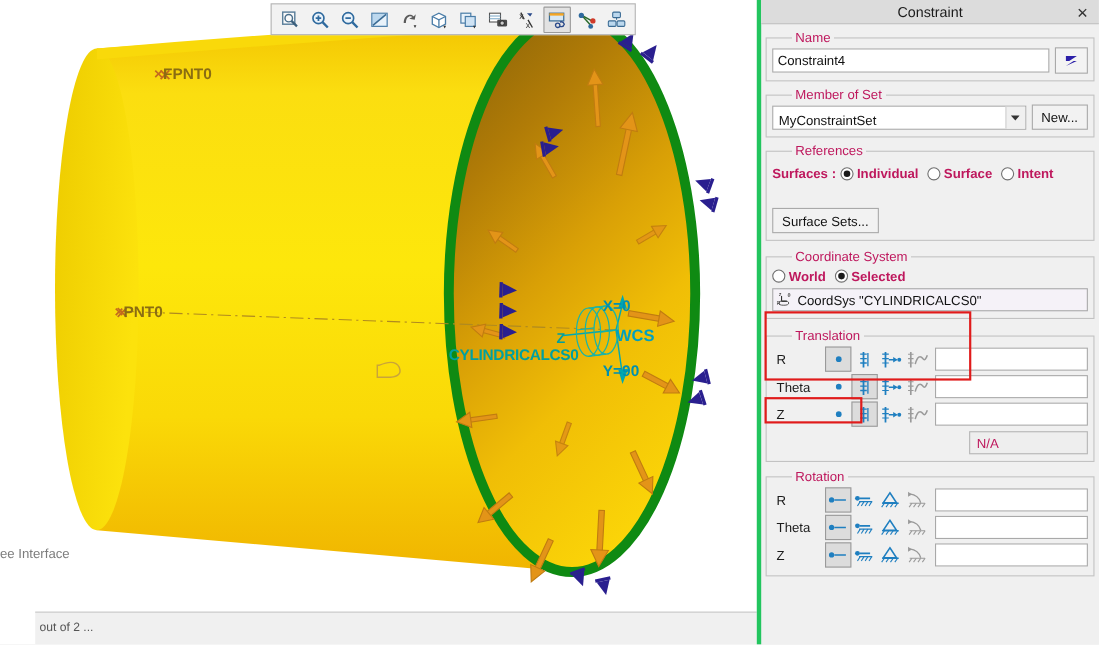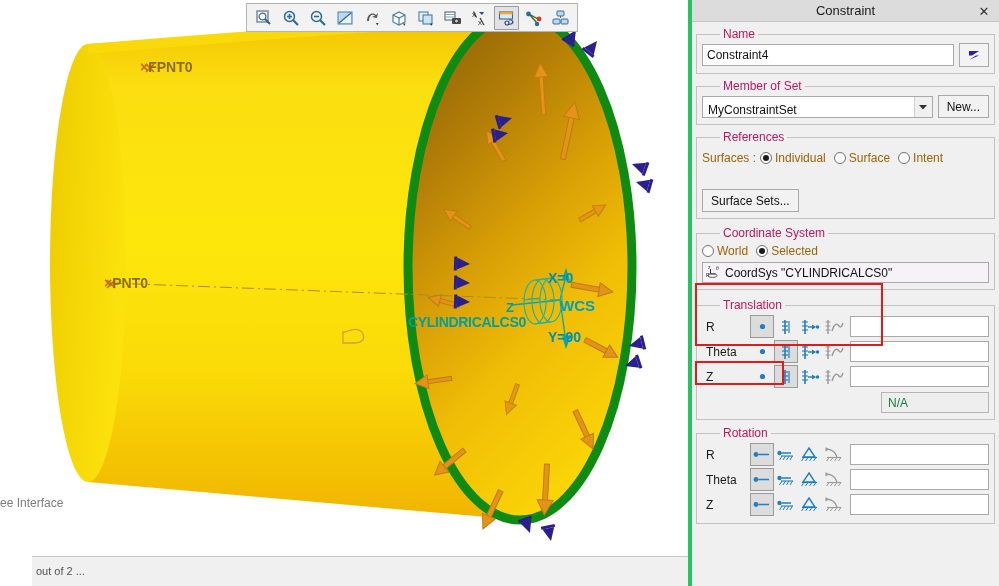--- a/index.html
+++ b/index.html
@@ -163,21 +163,21 @@
     height: 23px;
     padding: 0 8px;
     border: 1px solid #a9a9a9;
     background: #f2f2f2;
     font-size: 12px; color: #111;
     font-family: "Liberation Sans", sans-serif;
     display: flex; align-items: center; justify-content: center;
   }
 
   
-  .radio-row { display: flex; align-items: center; gap: 4px; margin: 5px 0 4px 0; font-size: 12px; color:#a16207; }
+  .radio-row { display: flex; align-items: center; gap: 4px; margin: 5px 0 4px 0; font-size: 12px; color:#be185d;font-weight:bold; }
   .radio-opt { display: flex; align-items: center; gap: 3px; margin-right: 4px; }
   .radio {
     width: 12px; height: 12px; border-radius: 50%;
     border: 1px solid #6f6f6f; background: #fff;
     display: flex; align-items: center; justify-content: center;
     flex: 0 0 auto;
   }
   .radio.on::after {
     content: ""; width: 6px; height: 6px; border-radius: 50%;
     background: #1a1a1a;
@@ -229,21 +229,21 @@
   }
   .dof-input {
     flex: 1; height: 21px; margin-left: 4px;
     border: 1px solid #a9a9a9; background: #fff;
   }
   .na-row { display: flex; justify-content: flex-end; margin-top: 3px; }
   .na-box {
     width: 108px; height: 21px;
     border: 1px solid #b5b5b5;
     background: #eeeeee;
-    font-size: 12px; color: #15803d;
+    font-size: 12px; color: #be185d;
     display: flex; align-items: center;
     padding-left: 6px;
   }
 </style>
 </head>
 <body>
 
 <div id="app">
 
   <div id="viewport">

